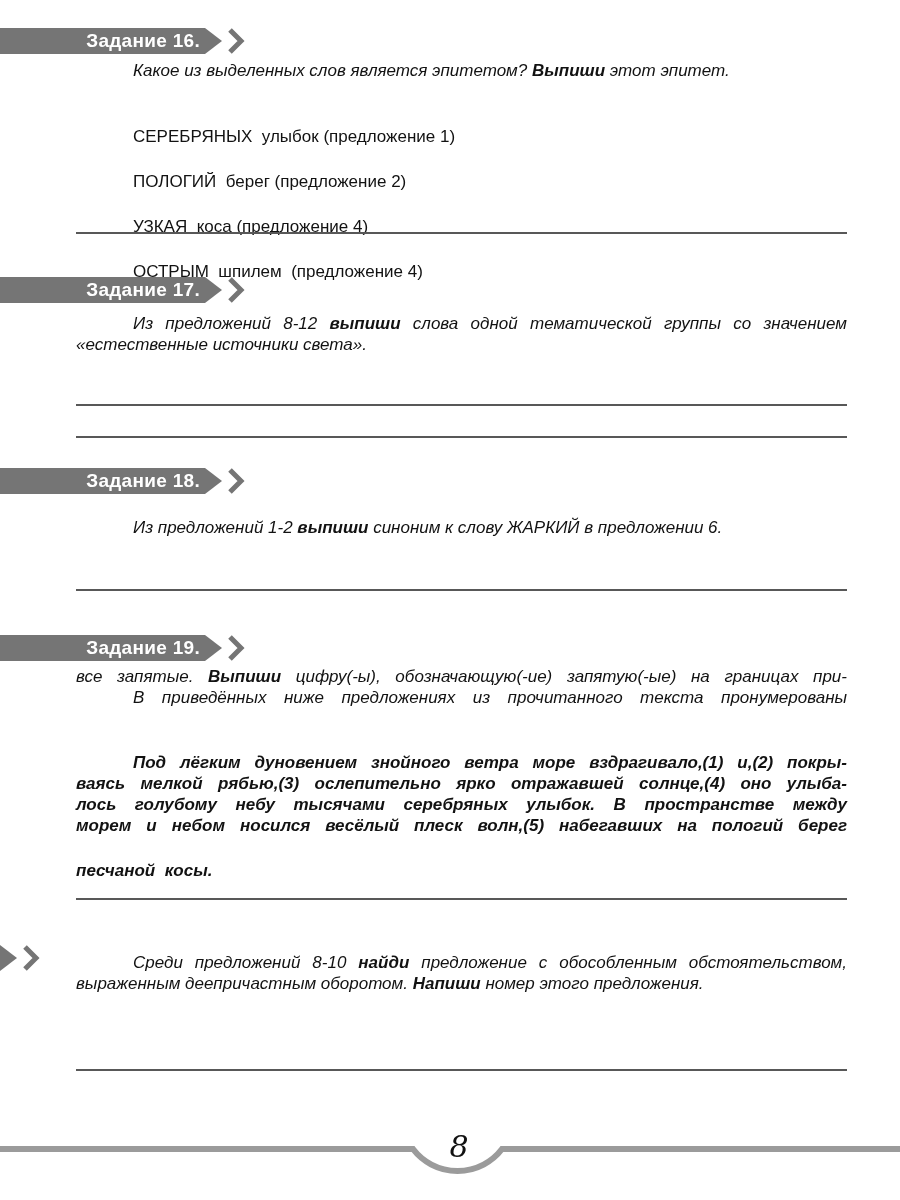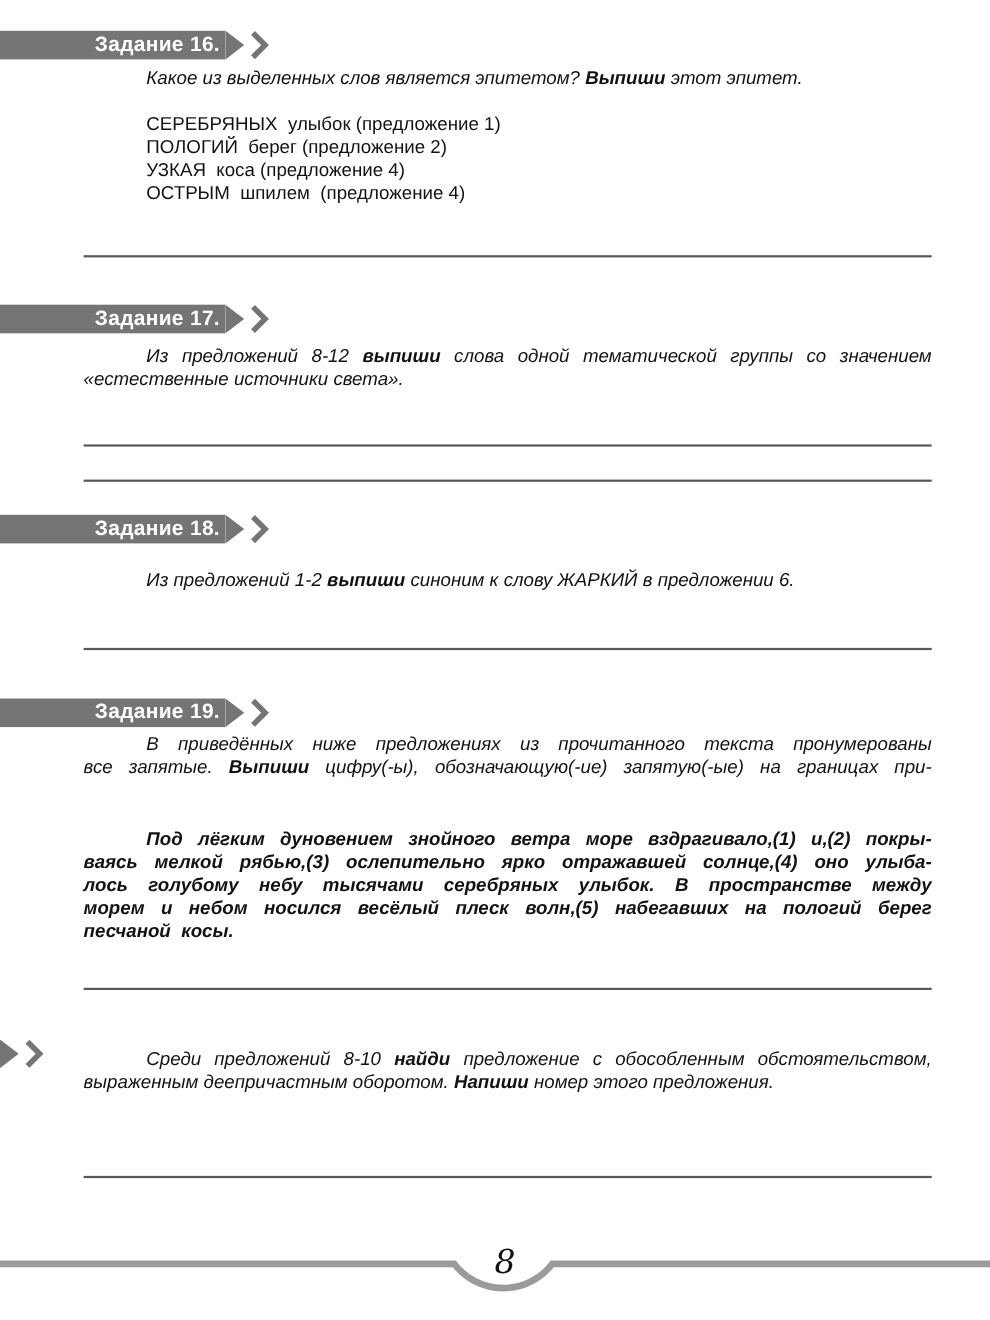--- a/index.html
+++ b/index.html
@@ -23,21 +23,21 @@
   .txt {
     position:absolute; left:76px; width:771px;
     font-size:17px; line-height:21px; font-style:italic;
   }
   .txt.upright { font-style:normal; }
   .passage { font-weight:bold; }
   .line { display:block; }
   .just { text-align:justify; text-align-last:justify; }
   .ind  { text-indent:57px; }
   .bld  { font-weight:bold; }
-  .opt  { white-space:pre-wrap; line-height:21px; }
+  .opt  { white-space:pre-wrap; line-height:21px;margin-top:24px; }
 
   
   .answer-line { position:absolute; left:76px; width:771px; height:2px; background:#585858; }
 
   
   .footer-svg { position:absolute; left:0; top:1118px; }
   .page-num {
     font-family:"DejaVu Serif", serif; font-style:italic; font-size:30px; fill:#111111;
   }
 </style>
@@ -91,22 +91,22 @@
   <div class="answer-line" style="top:589px"></div>
 
   <div class="banner" style="top:635px">
     <span class="banner-label">Задание 19.</span>
     <svg class="banner-tip" width="48" height="26" viewBox="0 0 48 26">
       <polygon class="tipfill" points="0,0 17,13 0,26"></polygon>
       <polyline class="tipline" points="25,2 36,13 25,24"></polyline>
     </svg>
   </div>
   <div class="txt" style="top:666px">
+    <span class="line just"><span>все запятые. </span><span class="bld">Выпиши</span><span> цифру(-ы), обозначающую(-ие) запятую(-ые) на границах при-</span></span>
     <span class="line just ind"><span>В приведённых ниже предложениях из прочитанного текста пронумерованы</span></span>
-    <span class="line just"><span>все запятые. </span><span class="bld">Выпиши</span><span> цифру(-ы), обозначающую(-ие) запятую(-ые) на границах при-</span></span>
   </div>
   <div class="txt passage" style="top:752px">
     <span class="line just ind">Под лёгким дуновением знойного ветра море вздрагивало,(1) и,(2) покры-</span>
     <span class="line just">ваясь мелкой рябью,(3) ослепительно ярко отражавшей солнце,(4) оно улыба-</span>
     <span class="line just">лось голубому небу тысячами серебряных улыбок. В пространстве между</span>
     <span class="line just">морем и небом носился весёлый плеск волн,(5) набегавших на пологий берег</span>
     <span class="line opt">песчаной  косы.</span>
   </div>
   <div class="answer-line" style="top:898px"></div>
 

